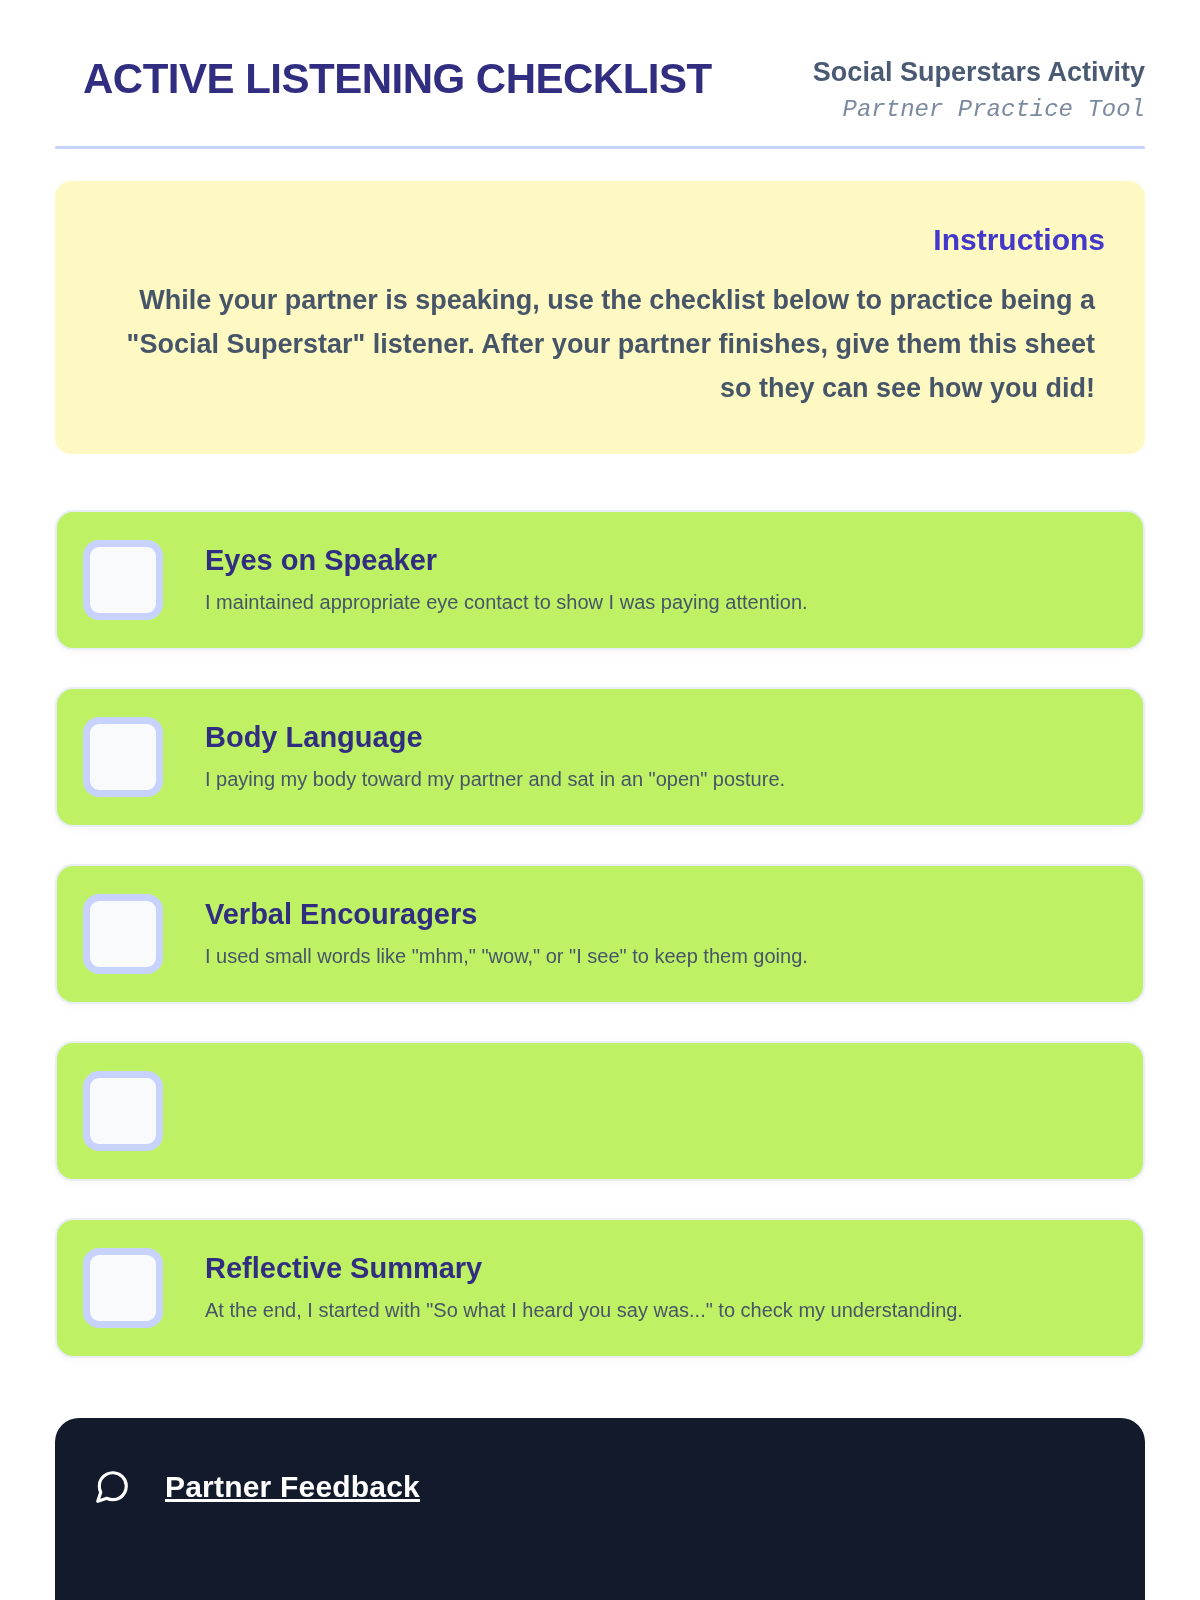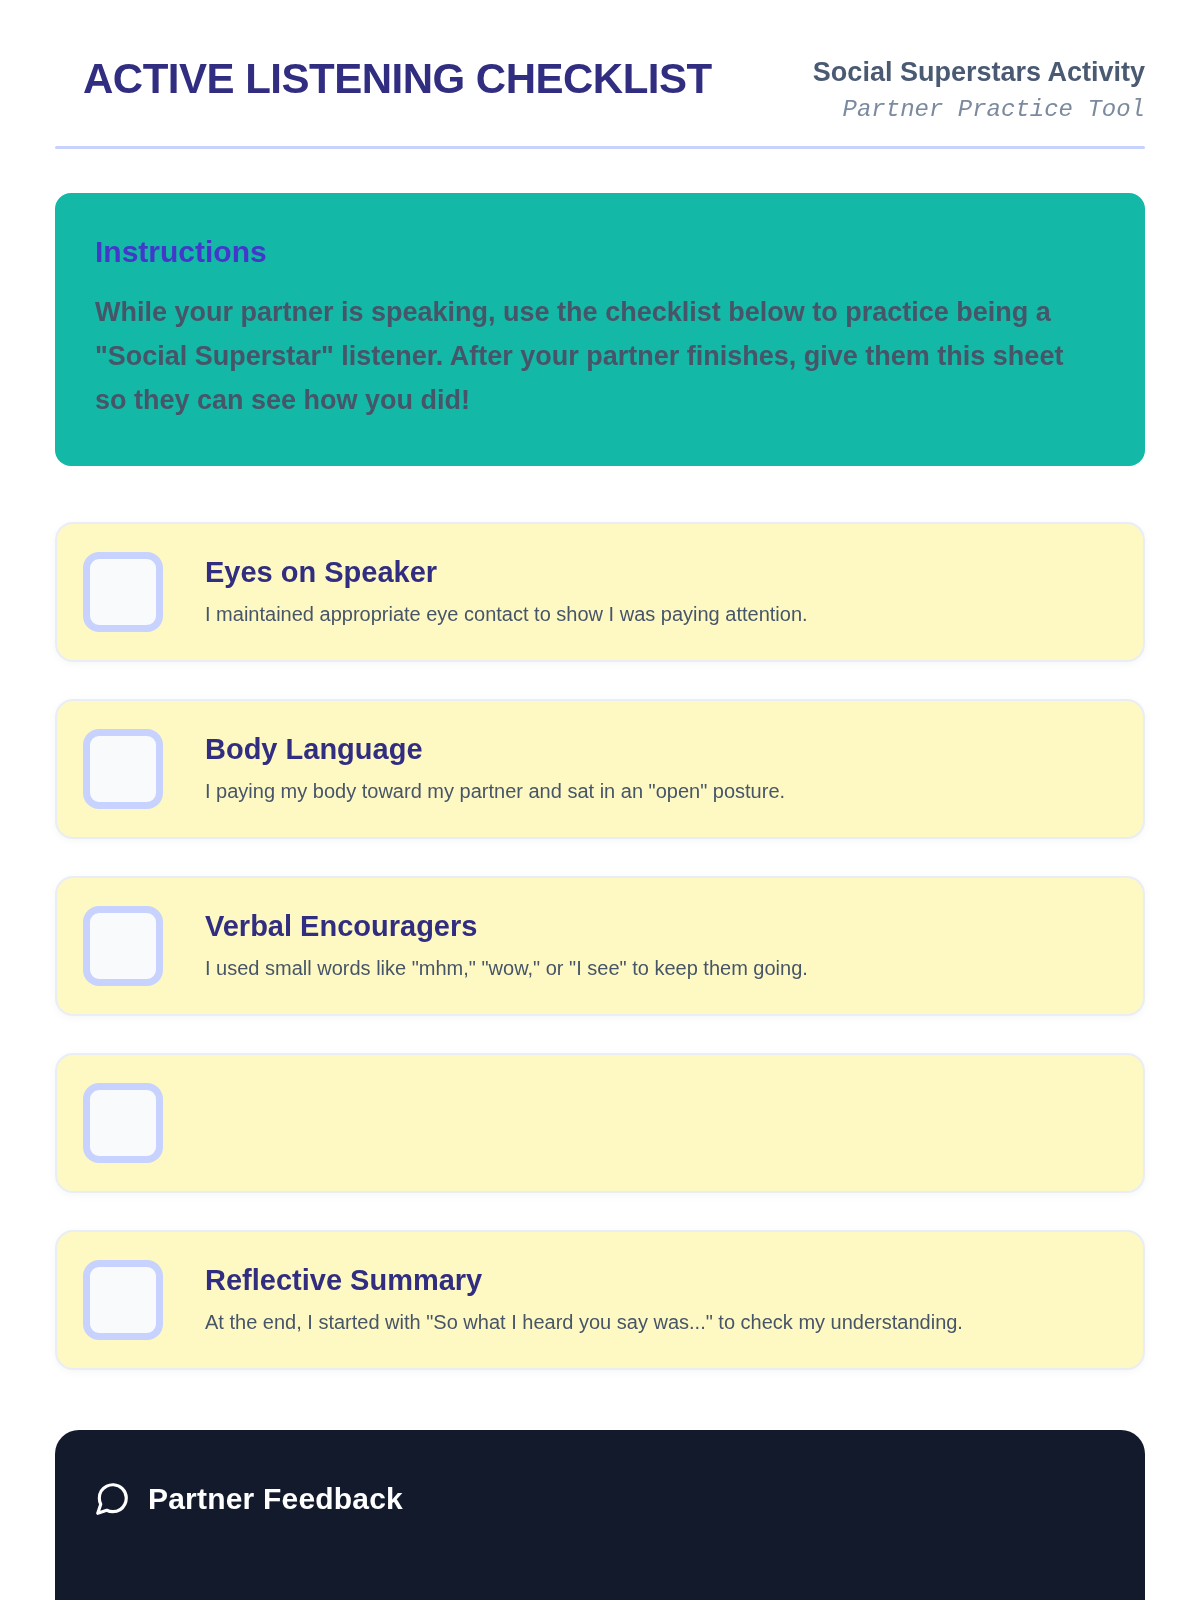--- a/index.html
+++ b/index.html
@@ -20,38 +20,39 @@
   .header-meta { text-align: right; }
   .activity-name { font-size: 27px; font-weight: 700; color: #4a5a73; line-height: 1.25; text-align: right; }
   .activity-subtitle { font-size: 24px; font-style: italic; color: #7c8aa0; line-height: 1.35; margin-top: 4px; font-family: Liberation Mono, monospace; }
   .header-divider {
     border: none; height: 3px; background: #c7d2fe;
     margin-top: 20px; border-radius: 2px;
   }
 
   
   .instructions {
-    margin-top: 44px;
-    background: #14b8a6;
+    margin-top: 32px;
+    background: #fef9c3;
     border-radius: 16px;
     padding: 42px 40px 44px;
+    text-align: right;
   }
   .instructions-heading { font-size: 30px; font-weight: 700; color: #4338ca; }
   .instructions-body {
     margin-top: 22px;
     font-size: 27px; color: #475569; line-height: 1.62;
     max-width: 1000px;
     font-weight: bold;
   }
 
   
   .checklist { margin-top: 56px; display: flex; flex-direction: column; gap: 37px; }
   .card {
     display: flex; align-items: center; gap: 42px;
-    background: #fef9c3;
+    background: #bef264;
     border: 2px solid #e9eef6;
     border-radius: 18px;
     box-shadow: 0 2px 8px rgba(15, 23, 42, 0.04);
     padding: 28px 30px 28px 26px;
   }
   .checkbox {
     width: 80px; height: 80px; flex: 0 0 80px;
     background: #f8fafc;
     border: 7px solid #c7d2fe;
     border-radius: 16px;
@@ -61,21 +62,21 @@
   .card-desc { margin-top: 9px; font-size: 20px; color: #475569; line-height: 1.5; }
 
   
   .feedback {
     margin-top: 60px;
     background: #121a2c;
     border-radius: 24px;
     padding: 50px 38px 180px;
     color: #ffffff;
   }
-  .feedback-heading-row { display: flex; align-items: center; gap: 17px; }
+  .feedback-heading-row { display: flex; align-items: center; gap: 34px; text-decoration: underline; }
   .bubble-icon { width: 38px; height: 38px; display: inline-block; }
   .feedback-heading { font-size: 30px; font-weight: 700; color: #ffffff; letter-spacing: 0.2px; }
 </style>
 </head>
 <body>
 
 <div class="page">
 
   <div class="header-row">
     <h1 class="page-title">ACTIVE LISTENING CHECKLIST</h1>

